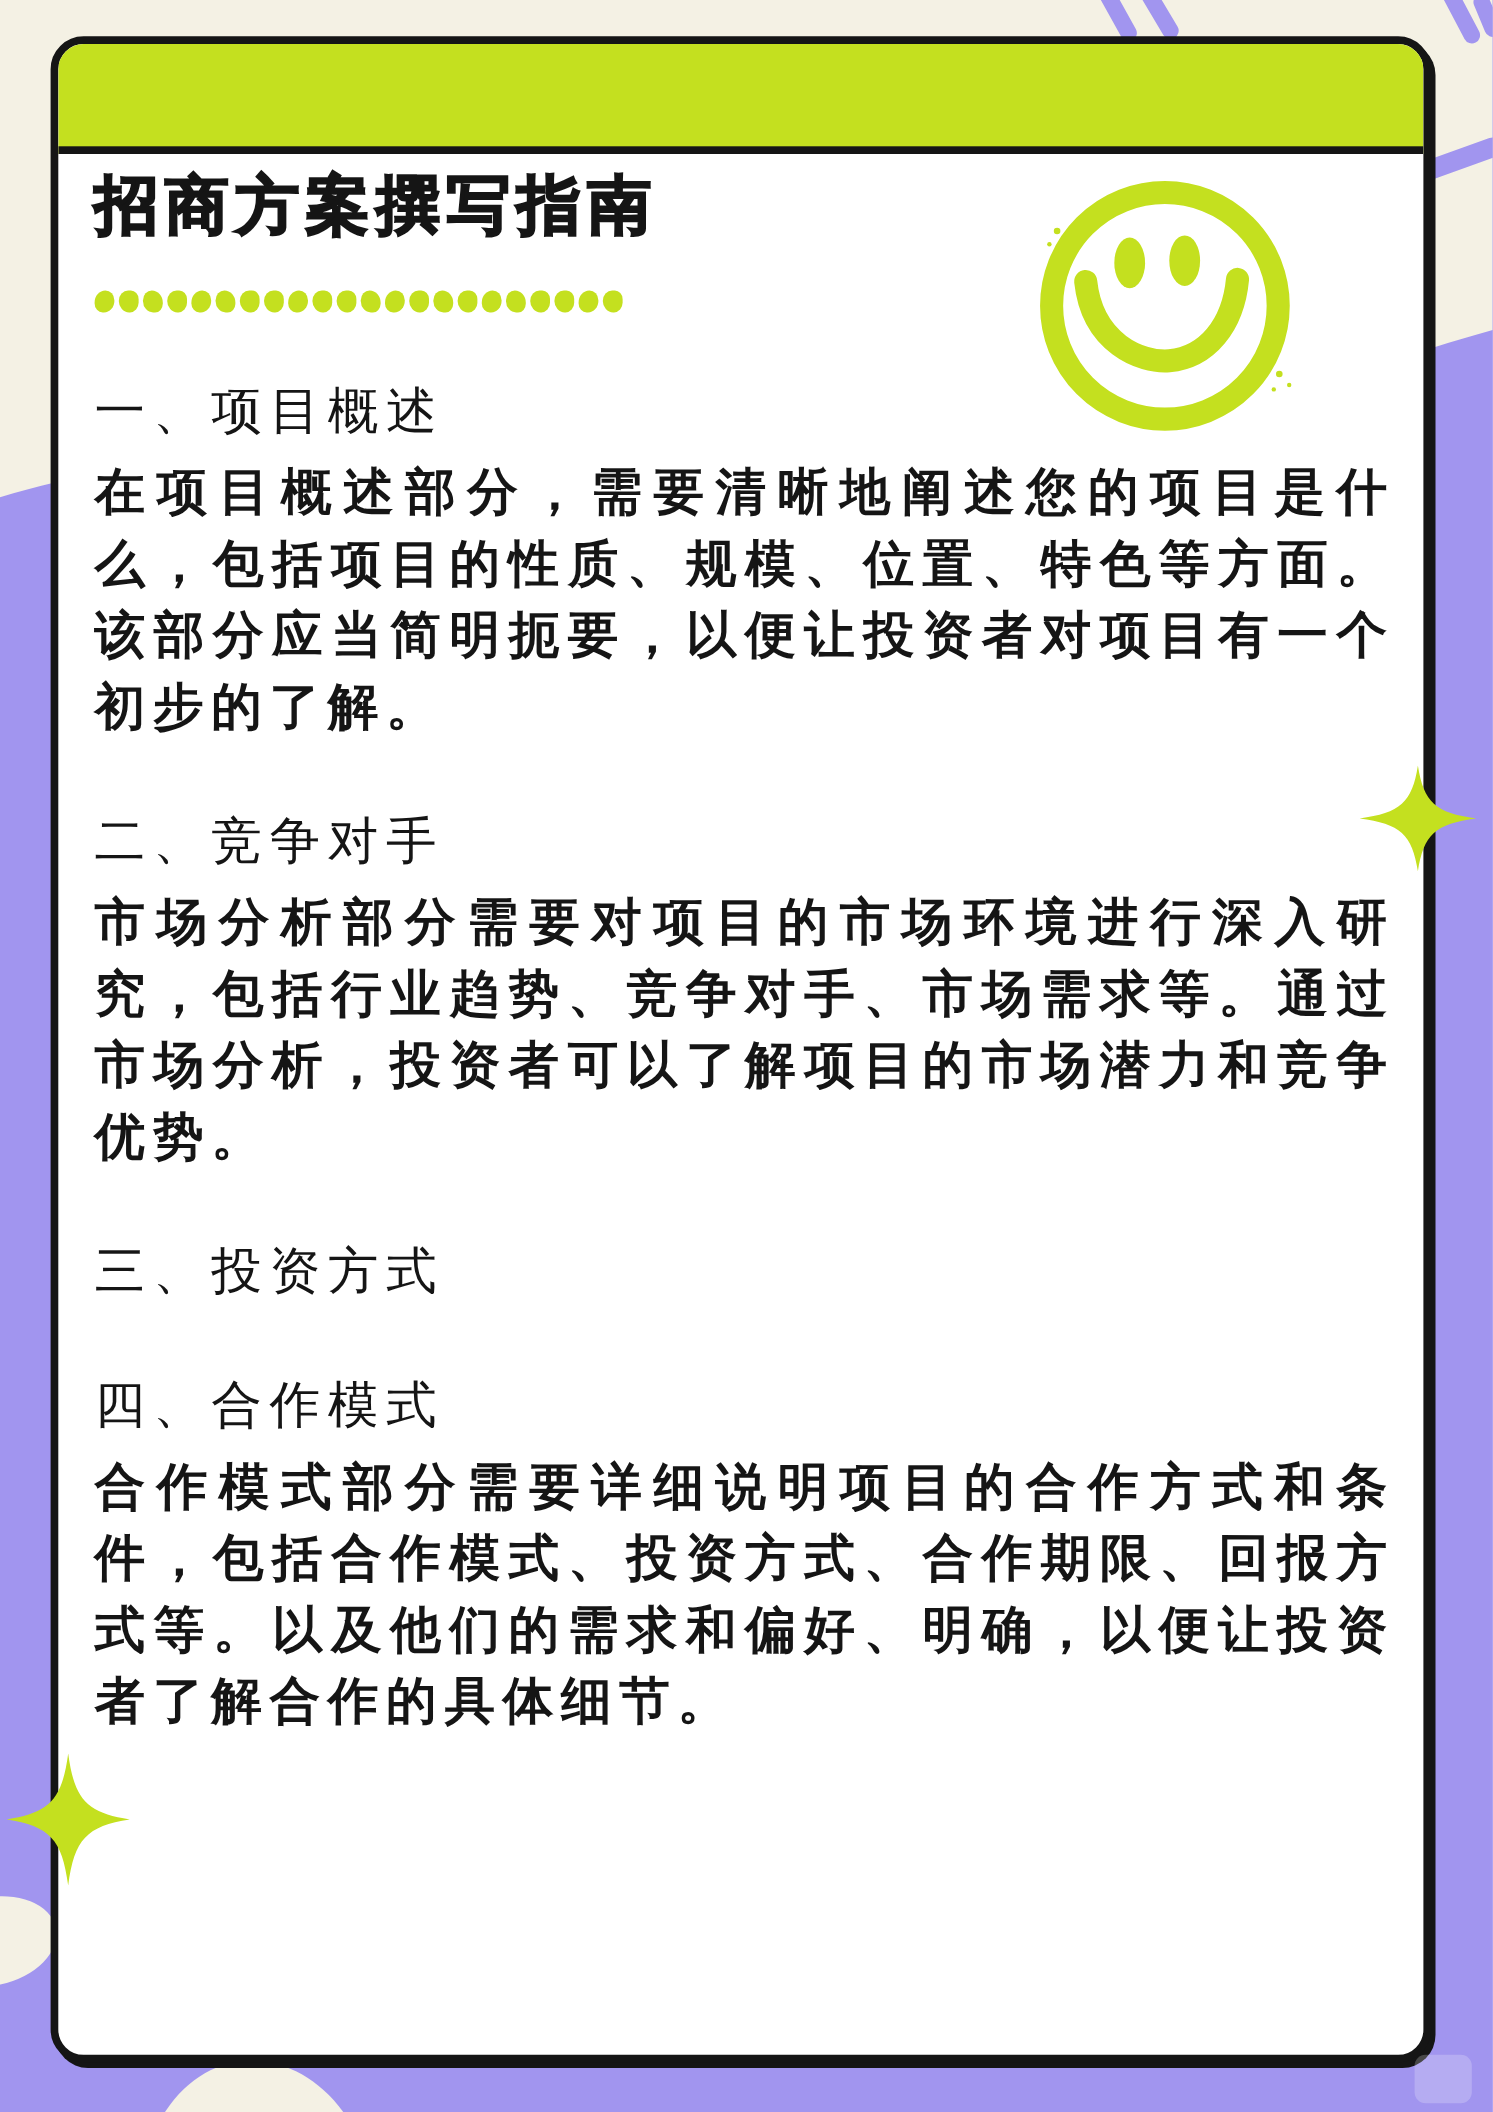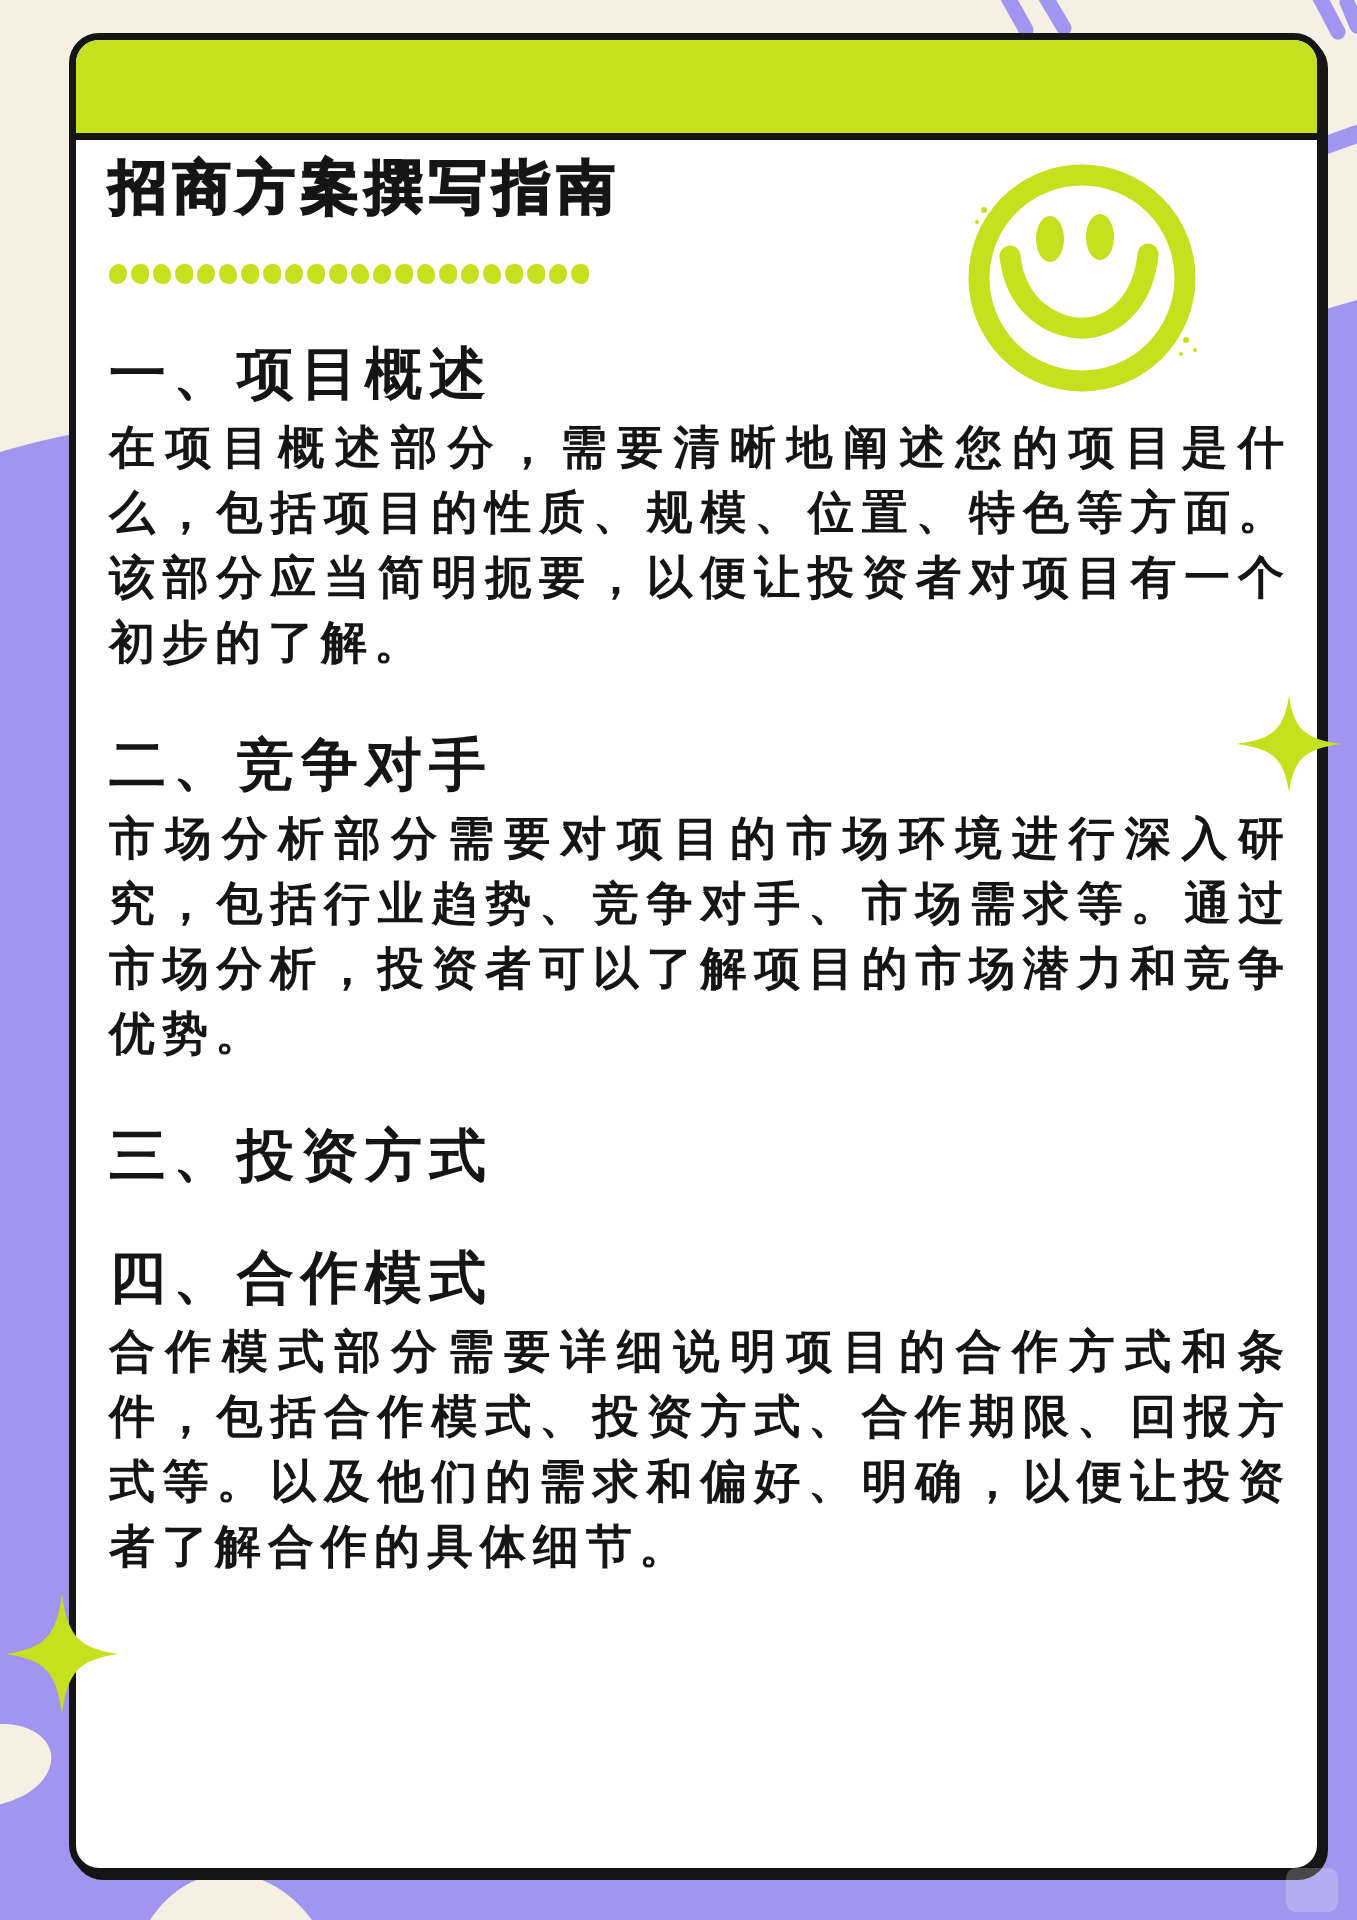--- a/index.html
+++ b/index.html
@@ -12,41 +12,41 @@
   *{box-sizing:border-box;}
   html,body{margin:0;padding:0;}
   body{
     width:1357px;height:1920px;position:relative;overflow:hidden;
     background:var(--purple);
     font-family:"Liberation Sans","DejaVu Sans",sans-serif;
     color:var(--ink);
   }
   .bg{position:absolute;left:0;top:0;z-index:0;}
   .card{
-    position:absolute;left:69px;top:33px;width:1255px;height:1842px;z-index:2;
+    position:absolute;left:46px;top:33px;width:1255px;height:1842px;z-index:2;
     background:var(--card);border:7px solid var(--ink);border-radius:30px;
     box-shadow:4px 5px 0 var(--ink);overflow:hidden;
   }
   .header-bar{height:100px;background:var(--lime);border-bottom:7px solid var(--ink);}
   .smiley{position:absolute;left:872px;top:104px;width:268px;height:268px;}
   .smiley .stroke{fill:none;stroke:var(--lime);stroke-width:21px;stroke-linecap:round;}
   .smiley .fill{fill:var(--lime);}
   .content{position:relative;padding:12px 36px 0 33px;}
   .title{
     margin:0;font-size:58px;line-height:1.2;font-weight:900;letter-spacing:6px;
     -webkit-text-stroke:2px var(--ink);
   }
   .dots{margin-top:42px;display:flex;gap:4px;width:fit-content;}
   .dot{width:18px;height:20px;background:var(--lime);border-radius:55% 45% 50% 60%;}
   .dot:nth-child(3n){border-radius:48% 60% 42% 55%;}
   .dot:nth-child(4n+1){border-radius:60% 50% 58% 45%;}
   .section{margin-top:56px;}
   .section:first-of-type{margin-top:26px;}
   .section h2{
-    margin:0 0 9px 0;font-size:57px;line-height:66px;font-weight:700;letter-spacing:7px;
+    margin:0 0 9px 0;font-size:46px;line-height:66px;font-weight:400;letter-spacing:7px;
   }
   .section p{
     width:1182px;margin:0;font-size:46px;line-height:65px;letter-spacing:7px;
     font-weight:600;text-align:justify;
   }
   .sparkle{position:absolute;z-index:3;}
   .sparkle svg{display:block;}
   .sparkle .star{fill:var(--lime);}
   .sparkle-right{left:1236px;top:696px;width:106px;height:96px;}
   .sparkle-left{left:6px;top:1594px;width:112px;height:120px;}

